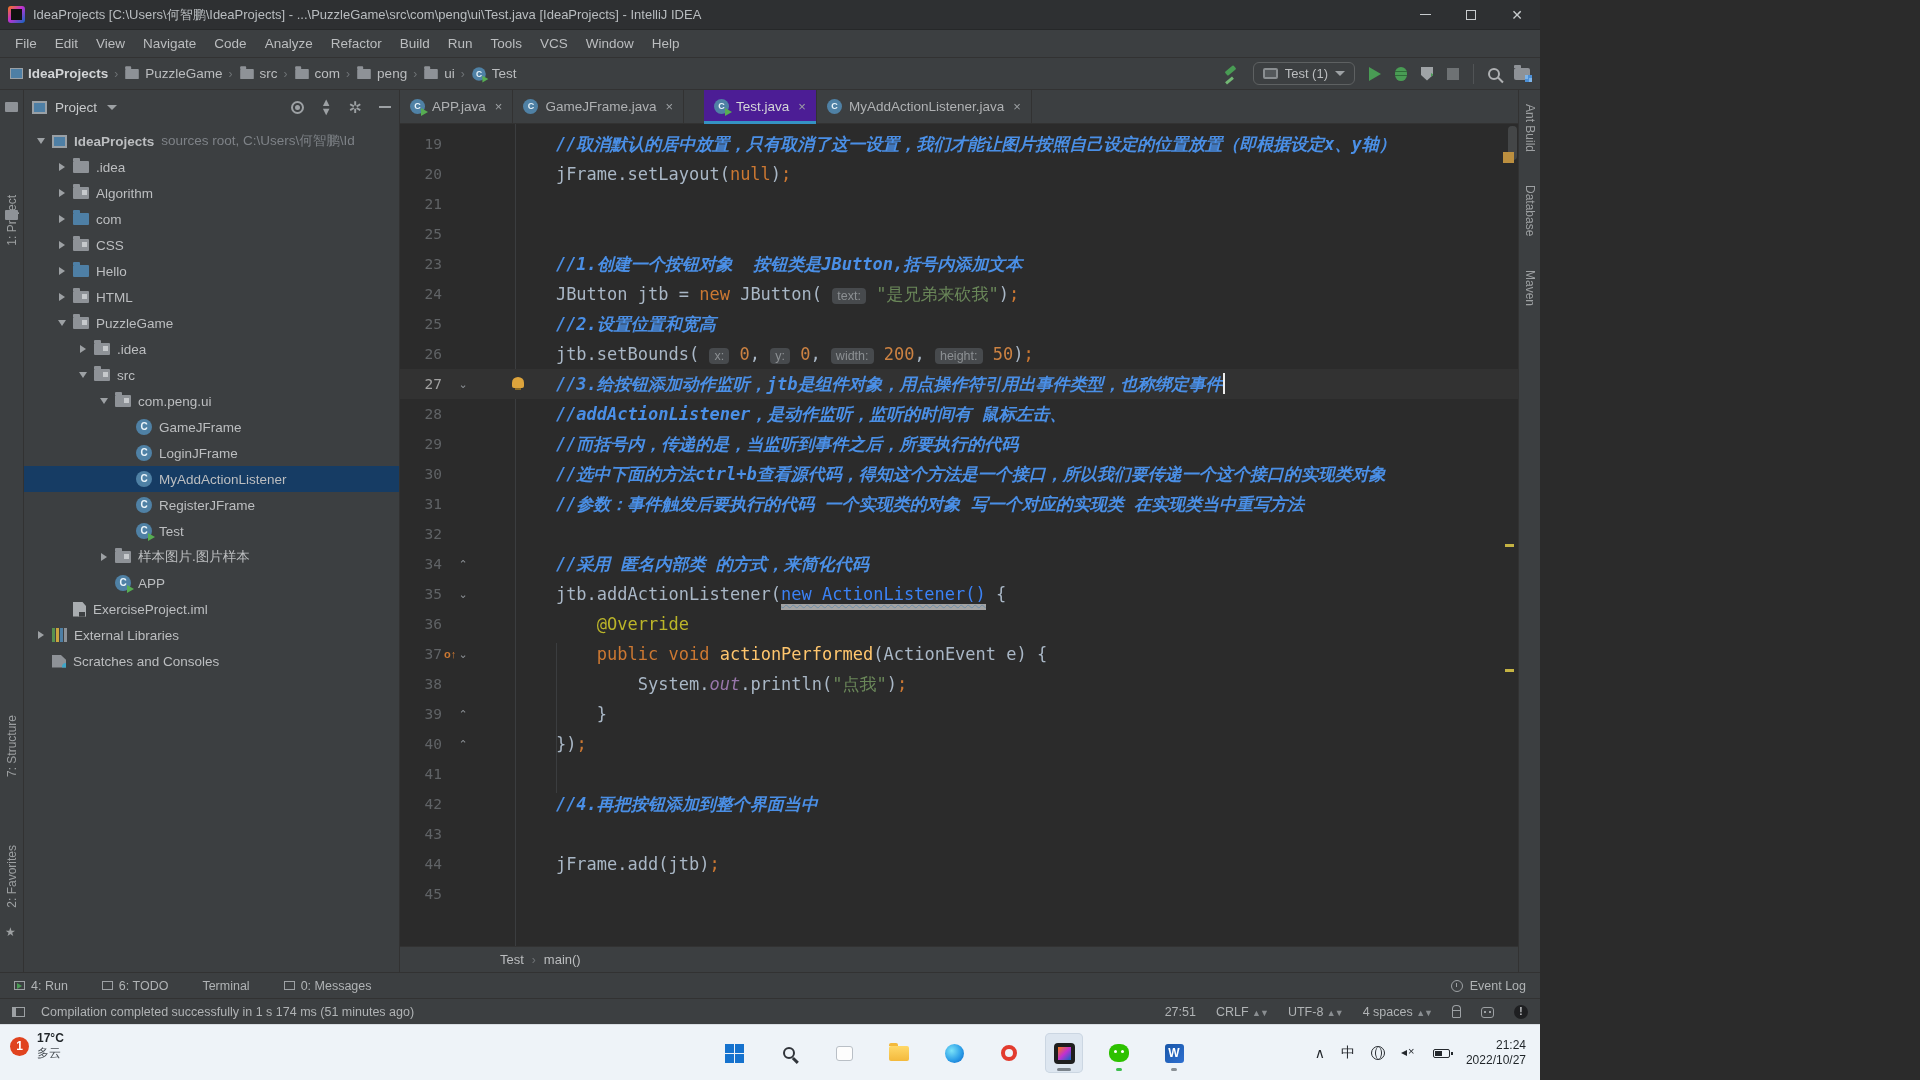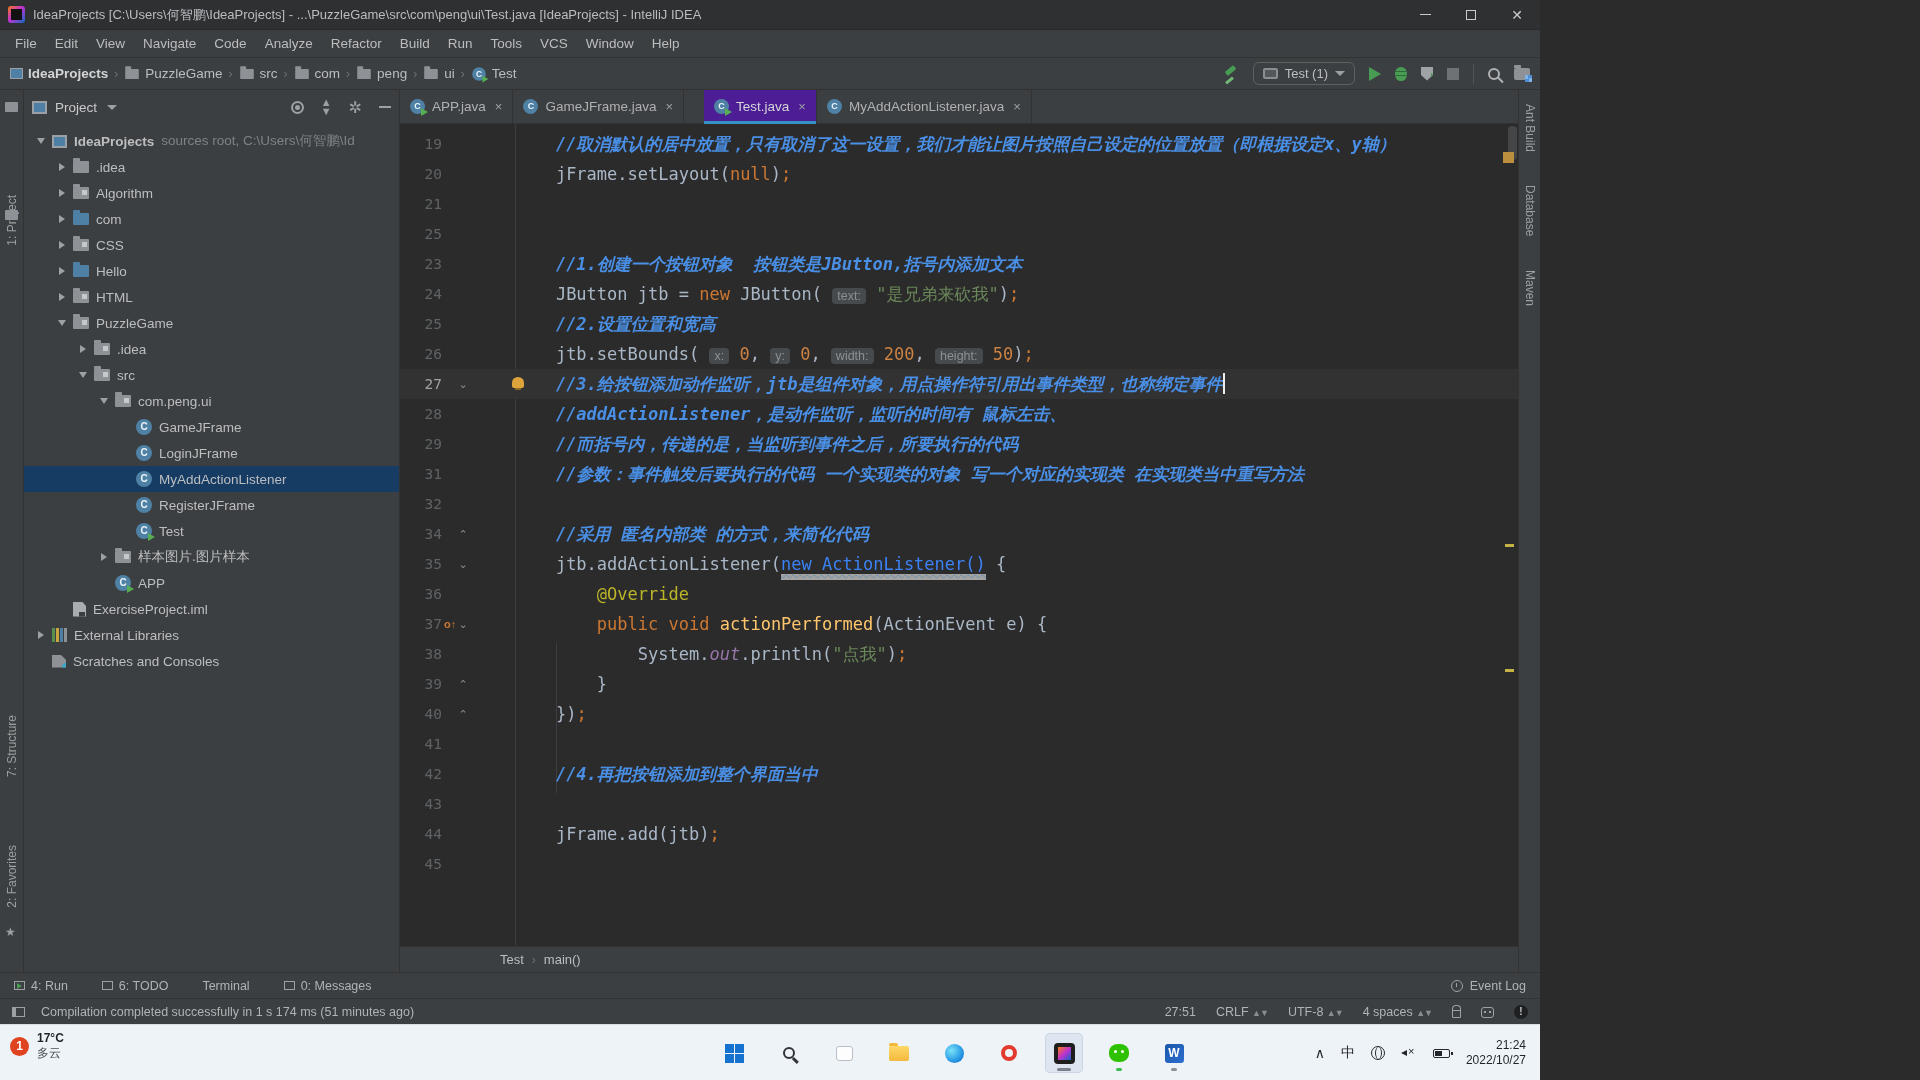--- a/index.html
+++ b/index.html
@@ -540,20 +540,24 @@
             </div>
             <div class="cl">
               <span class="ln">28</span>
               <span class="code">        <span class="t-cm">//addActionListener，是动作监听，监听的时间有 鼠标左击、</span></span>
             </div>
             <div class="cl">
               <span class="ln">29</span>
               <span class="code">        <span class="t-cm">//而括号内，传递的是，当监听到事件之后，所要执行的代码</span></span>
             </div>
             <div class="cl">
+              <span class="ln">30</span>
+              <span class="code">        <span class="t-cm">//选中下面的方法ctrl+b查看源代码，得知这个方法是一个接口，所以我们要传递一个这个接口的实现类对象</span></span>
+            </div>
+            <div class="cl">
               <span class="ln">31</span>
               <span class="code">        <span class="t-cm">//参数：事件触发后要执行的代码 一个实现类的对象 写一个对应的实现类 在实现类当中重写方法</span></span>
             </div>
             <div class="cl">
               <span class="ln">32</span>
               <span class="code"></span>
             </div>
             <div class="cl">
               <span class="ln">34</span>
               <span class="fold">⌃</span>

